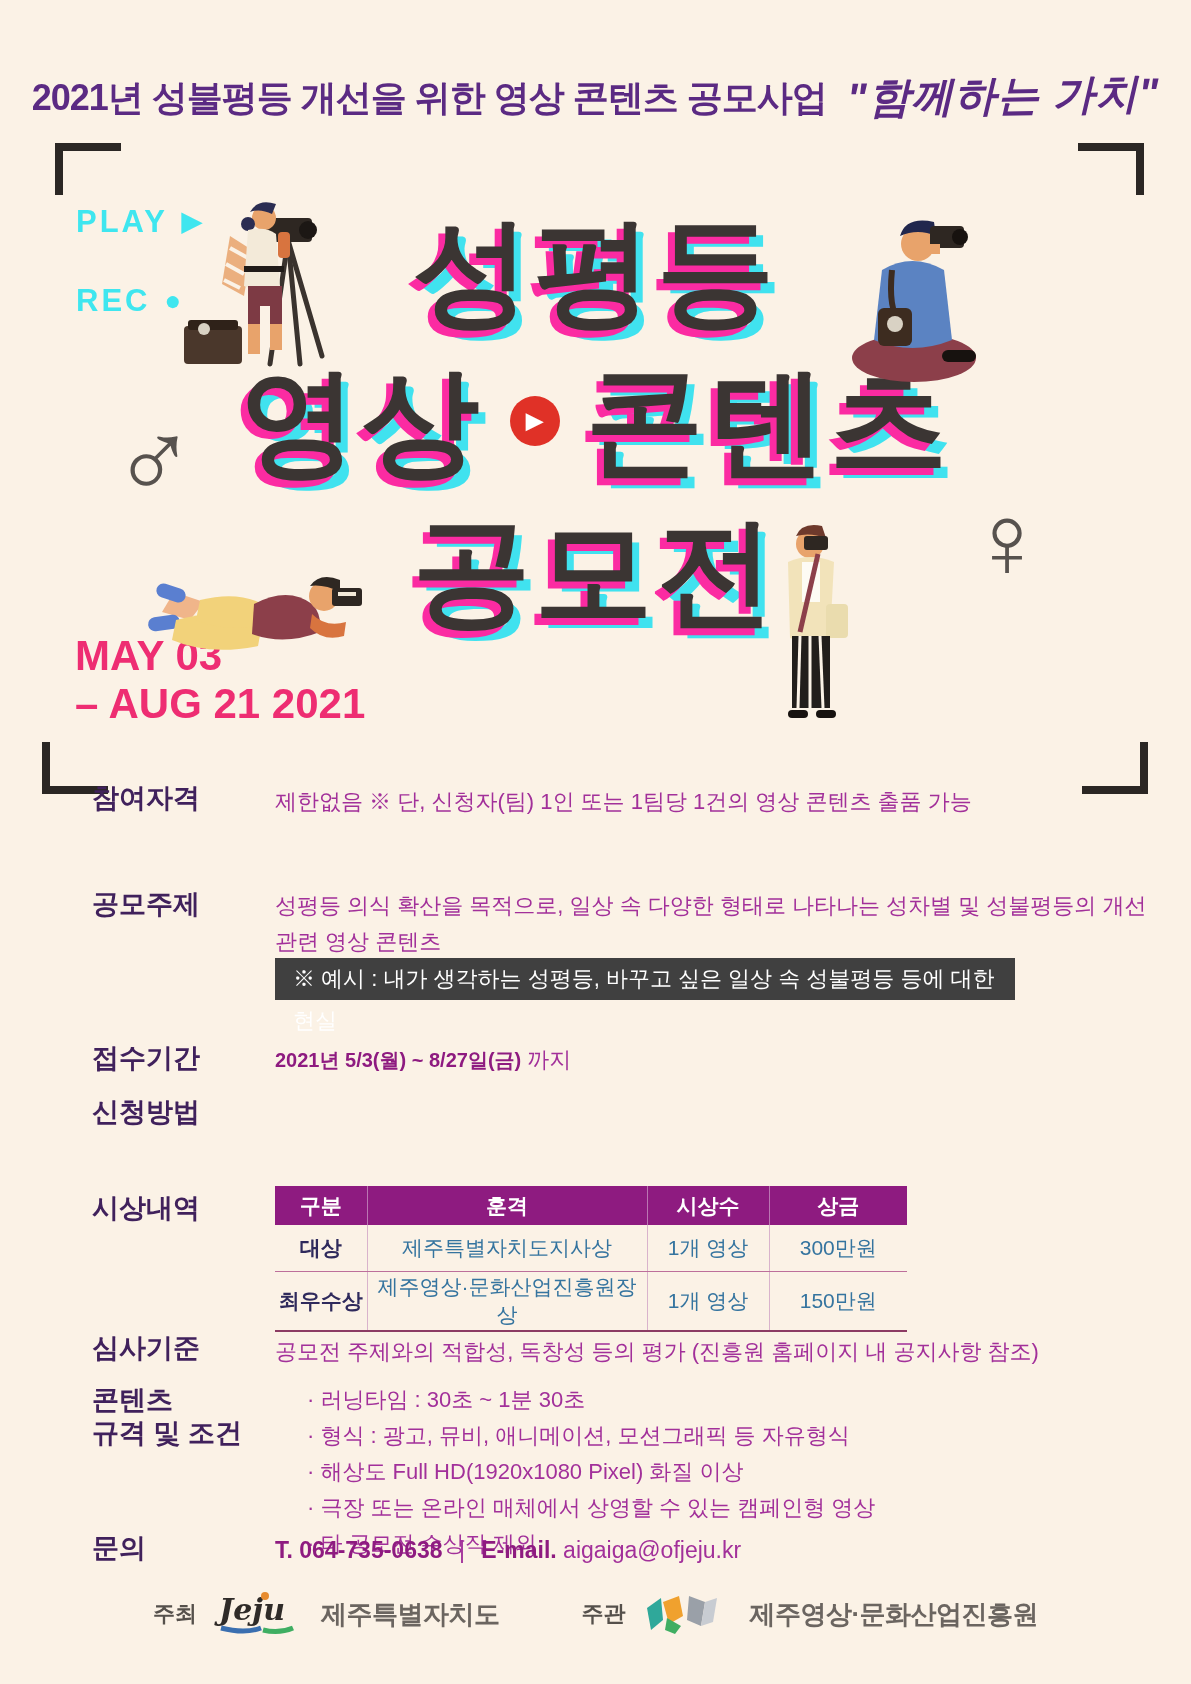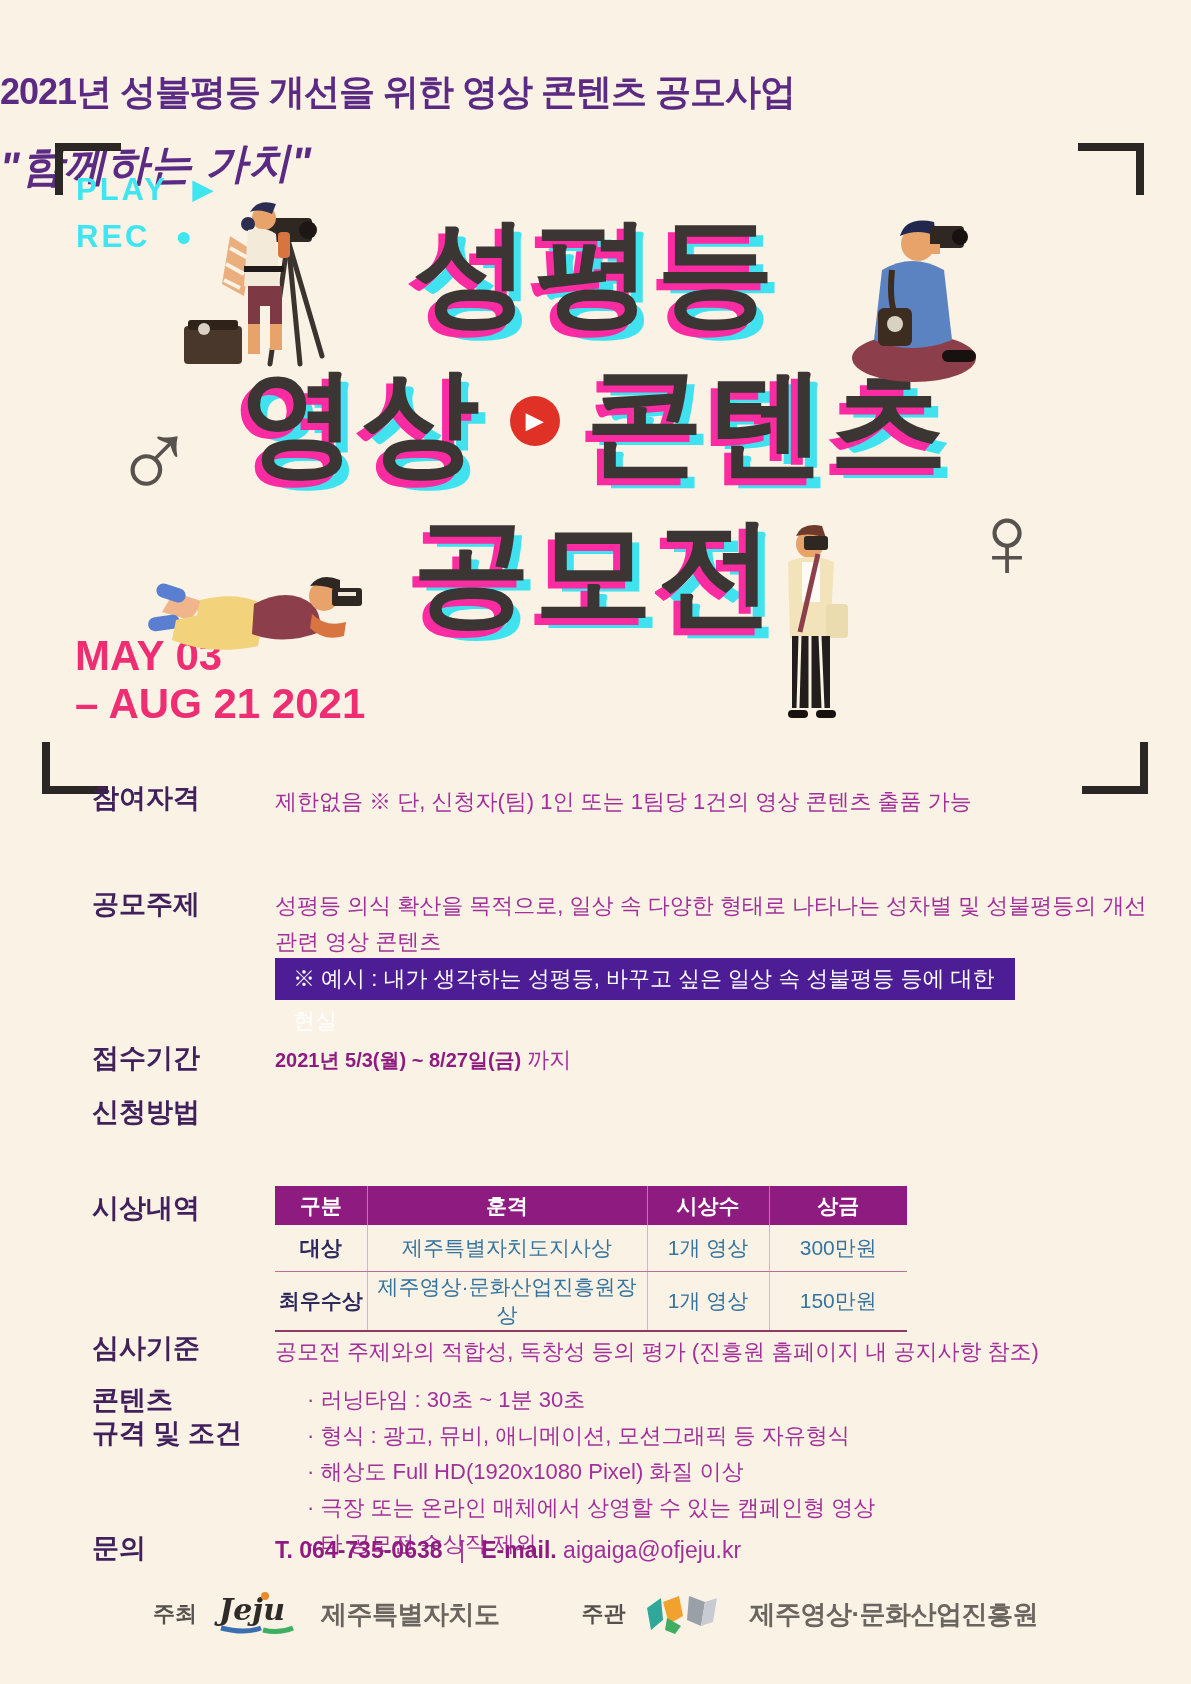--- a/index.html
+++ b/index.html
@@ -1,33 +1,33 @@
 <!DOCTYPE html>
 <html><head>
 <meta charset="utf-8">
 <style>
   html,body{margin:0;padding:0;}
   body{background:#e8e2d8;font-family:"Liberation Sans", sans-serif;}
   .poster{position:relative;width:1191px;height:1684px;margin:0 auto;background:#fbf2e6;overflow:hidden;}
 
   
-  .headline{position:absolute;top:68px;left:0;width:100%;display:flex;justify-content:center;align-items:baseline;gap:20px;flex-direction:column;}
+  .headline{position:absolute;top:68px;left:0;width:100%;display:flex;justify-content:center;align-items:baseline;gap:20px;}
   .headline .main{font-size:36px;font-weight:800;color:#5b2a83;letter-spacing:-1px;}
   .headline .quote{font-size:42px;font-weight:800;font-style:italic;color:#5b2a83;transform:rotate(-1deg);letter-spacing:1px;}
 
   
   .bracket{position:absolute;width:58px;height:44px;}
   .bracket.tl{top:143px;left:55px;border-top:8px solid #2b2724;border-left:8px solid #2b2724;}
   .bracket.tr{top:143px;left:1078px;border-top:8px solid #2b2724;border-right:8px solid #2b2724;}
   .bracket.bl{top:742px;left:42px;border-bottom:8px solid #2b2724;border-left:8px solid #2b2724;}
   .bracket.br{top:742px;left:1082px;border-bottom:8px solid #2b2724;border-right:8px solid #2b2724;}
 
   
   .hud{position:absolute;left:76px;top:166px;color:#3fe6ef;font-weight:800;font-size:31px;letter-spacing:3px;line-height:47px;}
-  .hud .row{display:flex;align-items:flex-start;gap:25px;}
+  .hud .row{display:flex;align-items:flex-start;gap:14px;margin-top:32px;}
   .hud .tri{font-size:26px;}
   .hud .dot{font-size:28px;}
 
   
   .hero{position:absolute;left:0;top:196px;width:100%;text-align:center;color:#3b3533;font-weight:900;
         text-shadow:-7px 7px 0 #fb2ba2, 7px 10px 0 #40e2ef;}
   .hero .line{font-size:118px;line-height:150px;letter-spacing:4px;}
   .hero .line2{display:flex;justify-content:center;align-items:center;gap:26px;}
   .play-btn{width:50px;height:50px;border-radius:50%;background:#e03127;display:inline-flex;align-items:center;justify-content:center;
             text-shadow:none;box-shadow:none;}
@@ -37,21 +37,21 @@
   .dates{position:absolute;left:75px;top:632px;color:#ee2d72;font-weight:800;font-size:42px;line-height:48px;letter-spacing:0px;}
 
   
   .sym{position:absolute;color:#57524e;font-weight:700;}
   .sym.male{left:112px;top:392px;font-size:112px;}
   .sym.female{left:968px;top:482px;font-size:104px;}
 
   
   .sec-label{position:absolute;left:92px;color:#40215c;font-weight:800;font-size:27px;line-height:33px;}
   .sec-body{position:absolute;left:275px;color:#a2309a;font-size:22px;line-height:36px;}
-  .example-bar{position:absolute;left:275px;top:958px;width:740px;height:42px;background:#4c1d95;color:#fff;
+  .example-bar{position:absolute;left:275px;top:958px;width:740px;height:42px;background:#404040;color:#fff;
                font-size:22px;line-height:42px;padding-left:18px;box-sizing:border-box;}
   .period-bold{font-weight:800;color:#8e1b80;font-size:20px;}
   .apply-email{font-weight:800;color:#8e1b80;font-size:23px;}
 
   
   table.awards{position:absolute;left:275px;top:1186px;width:632px;border-collapse:collapse;table-layout:fixed;}
   table.awards th{background:#8e1b80;color:#fff;font-weight:800;font-size:21px;height:37px;border-left:1px solid rgba(255,255,255,.4);}
   table.awards th:first-child{border-left:none;}
   table.awards td{color:#35749f;font-size:21px;text-align:center;height:44px;border-left:1px solid #d9b3cc;border-bottom:1.5px solid #bd6f9b;}
   table.awards td:first-child{border-left:none;}

